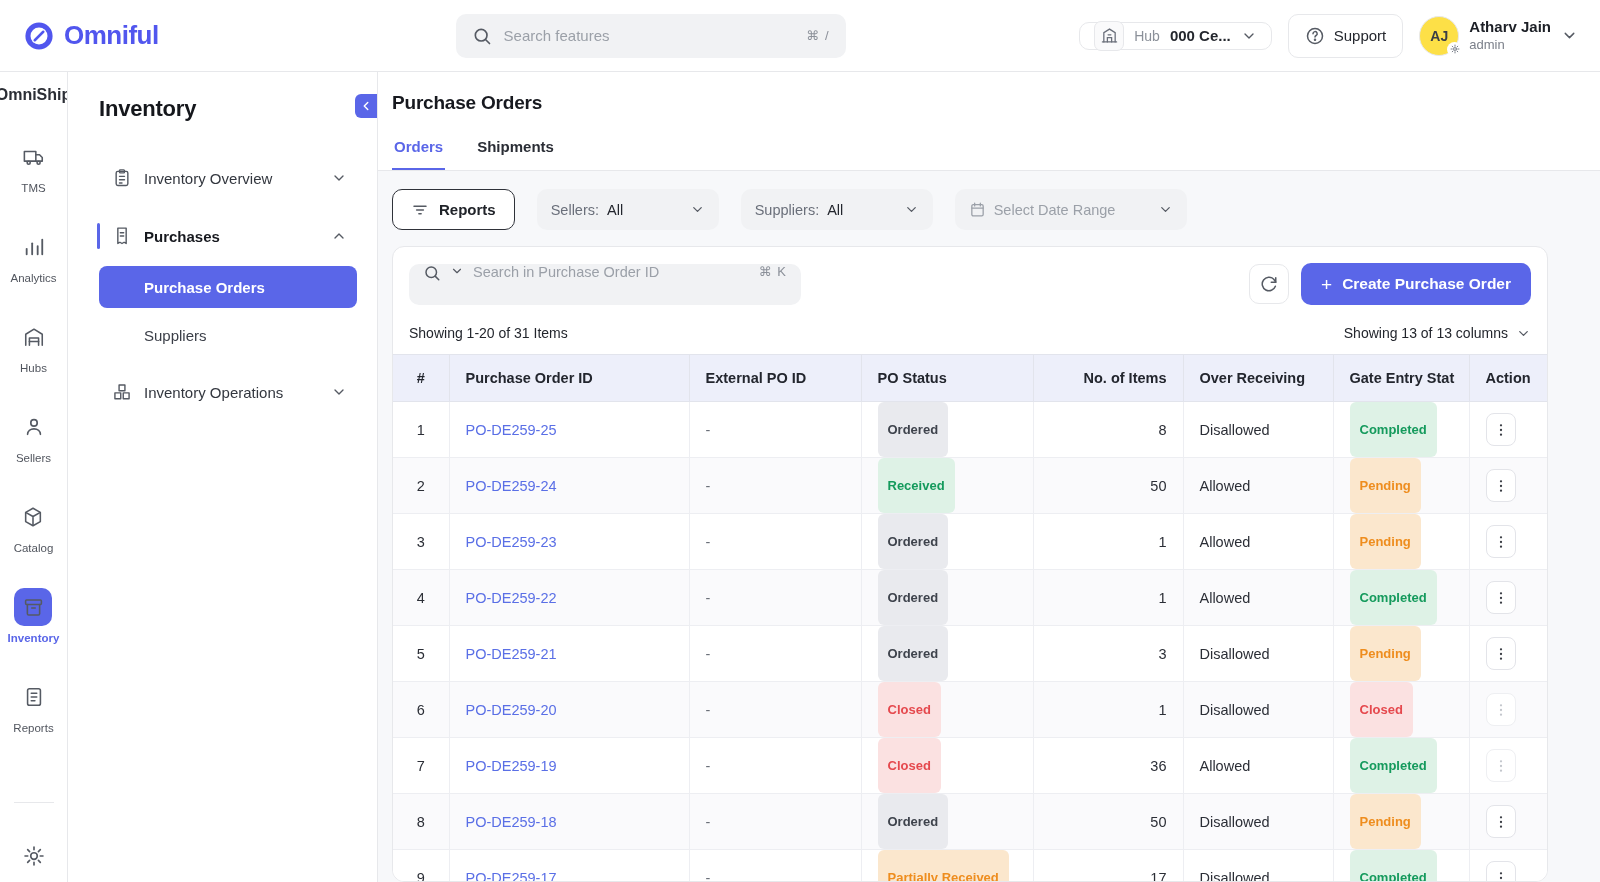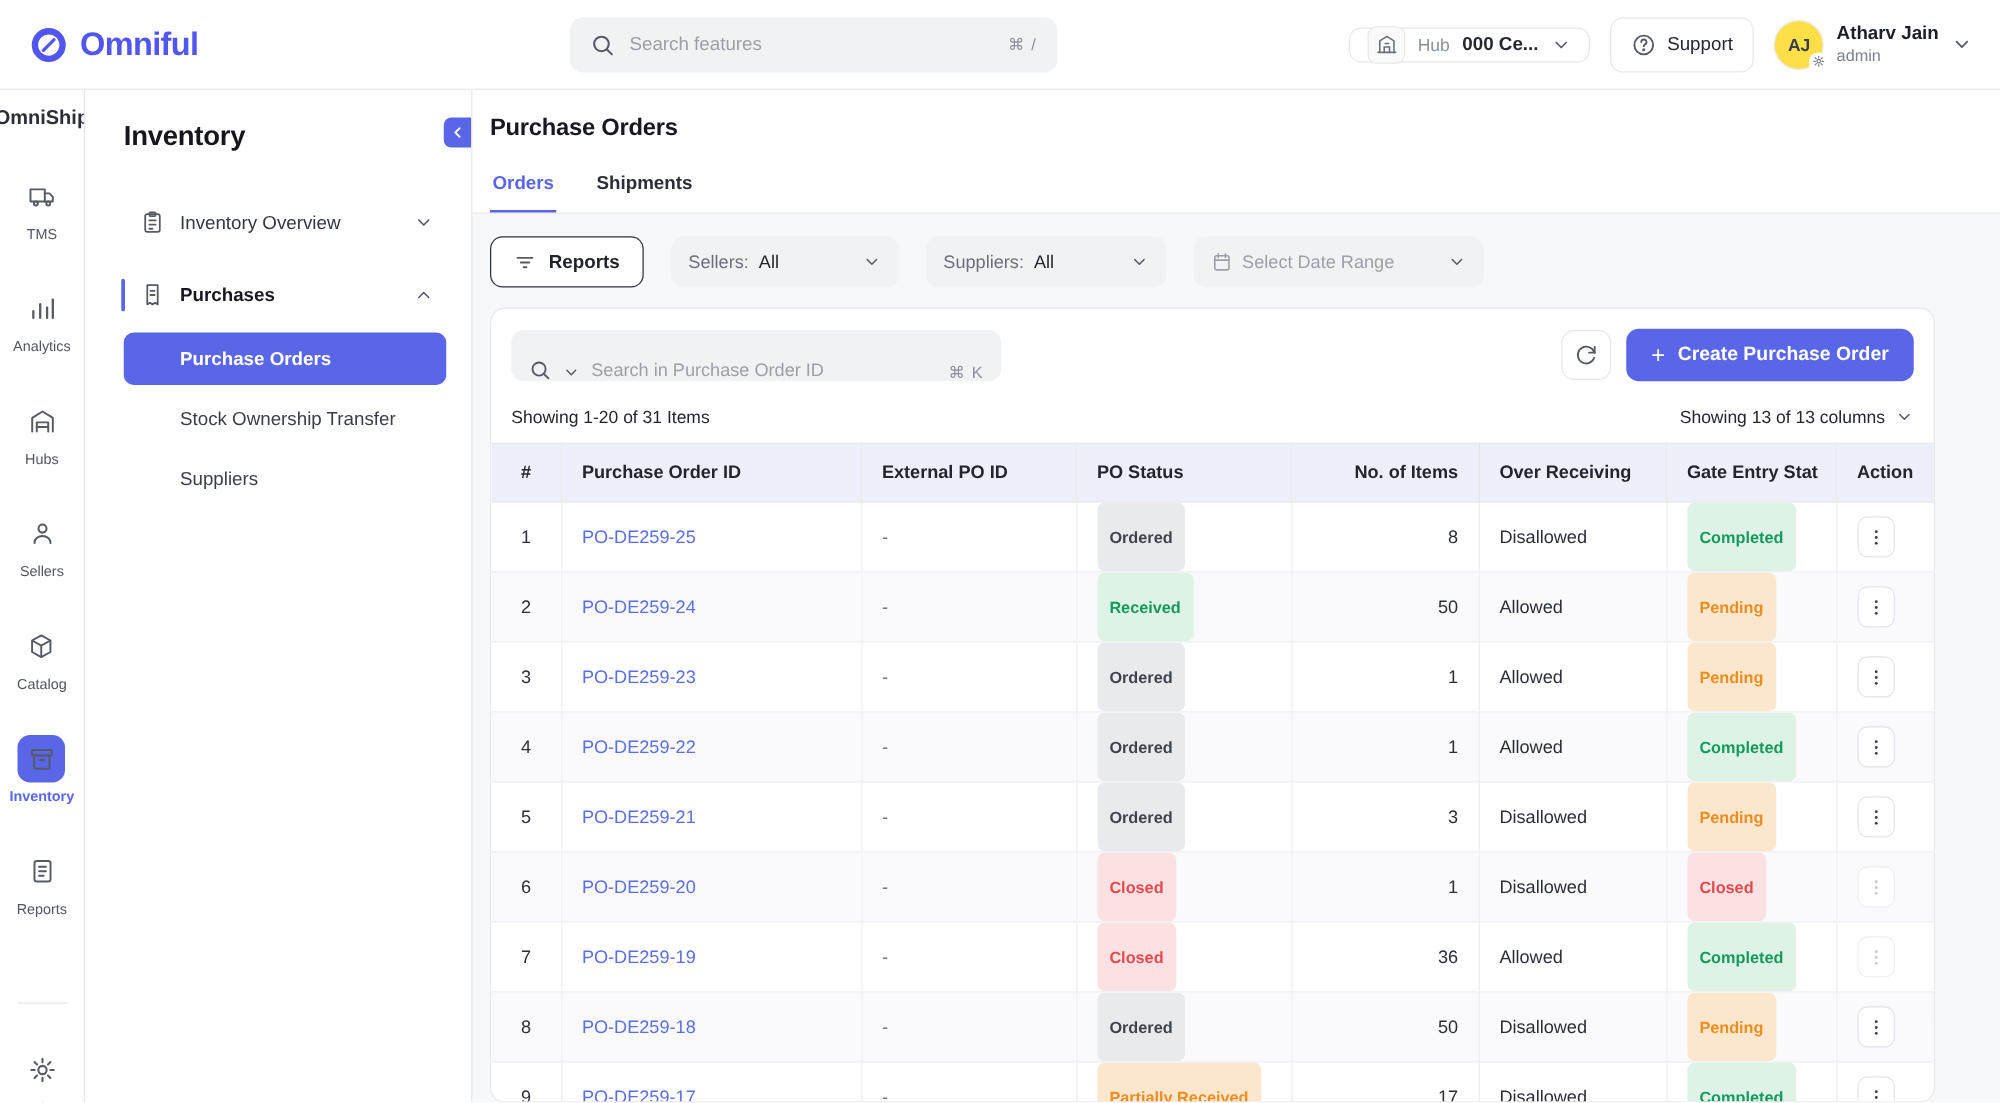--- a/index.html
+++ b/index.html
@@ -73,21 +73,21 @@
   .drop-pill .d-label{color:#6A6F7A;}
   .drop-pill .d-value{color:#23262D; font-weight:500;}
   .drop-pill .chev{margin-left:auto; color:#555A63;}
   .pill-sellers{width:182px;}
   .pill-suppliers{width:192px;}
   .pill-date{width:232px; color:#9BA0A8;}
   .pill-date .d-label{color:#9BA0A8;}
 
   .card{background:#fff; border:1px solid var(--border); border-radius:12px; margin:16px 52px 0 14px; overflow:hidden; flex:1;}
   .card-toolbar{display:flex; align-items:center; padding:16px; gap:12px;}
-  .search-control{display:flex; align-items:flex-end; gap:9px; width:392px; height:41px; background:var(--field); border-radius:10px; padding:0 14px;}
+  .search-control{display:flex; align-items:flex-start; gap:9px; width:392px; height:41px; background:var(--field); border-radius:10px; padding:0 14px;}
   .search-control .ph{flex:1; color:#9BA0A8; font-size:14.5px;}
   .toolbar-spacer{flex:1;}
   .refresh-btn{width:40px; height:40px; border:1px solid var(--border); background:#fff; border-radius:10px; display:flex; align-items:center; justify-content:center; color:#3A3E46; cursor:pointer;}
   .create-btn{display:flex; align-items:center; gap:10px; height:42px; padding:0 20px; background:var(--accent); color:#fff; border:none; border-radius:10px; font-size:15.5px; font-weight:600; cursor:pointer; font-family:inherit;}
   .create-btn .plus{font-size:19px; font-weight:500; line-height:1;}
   .summary-row{display:flex; align-items:center; justify-content:space-between; padding:4px 16px 13px; font-size:14px; color:#23262D;}
   .columns-summary{display:flex; align-items:center; gap:8px; cursor:pointer; color:#23262D;}
 
   .table-wrap{overflow:hidden;}
   table{width:100%; border-collapse:collapse; table-layout:fixed;}
@@ -332,24 +332,40 @@
             </svg>
         </span>
         <span class="grow">Purchases</span>
         <span class="icon">
           <svg viewBox="0 0 24 24" width="16" height="16" fill="none" stroke="currentColor" stroke-width="2" stroke-linecap="round" stroke-linejoin="round">
               <path d="M6 15l6-6 6 6"></path>
             </svg>
         </span>
       </div>
       <div class="sub-item active">Purchase Orders</div>
-      <div class="sub-item">Stock Ownership Transfer</div>
       <div class="sub-item">Suppliers</div>
     </div>
 
+    <div class="side-group">
+      <div class="side-item">
+        <span class="icon">
+          <svg viewBox="0 0 24 24" width="20" height="20" fill="none" stroke="currentColor" stroke-width="1.7" stroke-linejoin="round">
+              <rect x="3.5" y="13" width="7" height="7"></rect>
+              <rect x="13.5" y="13" width="7" height="7"></rect>
+              <rect x="8.5" y="3.5" width="7" height="7"></rect>
+            </svg>
+        </span>
+        <span class="grow">Inventory Operations</span>
+        <span class="icon">
+          <svg viewBox="0 0 24 24" width="16" height="16" fill="none" stroke="currentColor" stroke-width="2" stroke-linecap="round" stroke-linejoin="round">
+              <path d="M6 9l6 6 6-6"></path>
+            </svg>
+        </span>
+      </div>
+    </div>
   </aside>
 
   <main class="main">
     <div class="main-head">
       <h1 class="page-title">Purchase Orders</h1>
       <div class="tabs">
         <div class="tab active">Orders</div>
         <div class="tab">Shipments</div>
       </div>
     </div>

